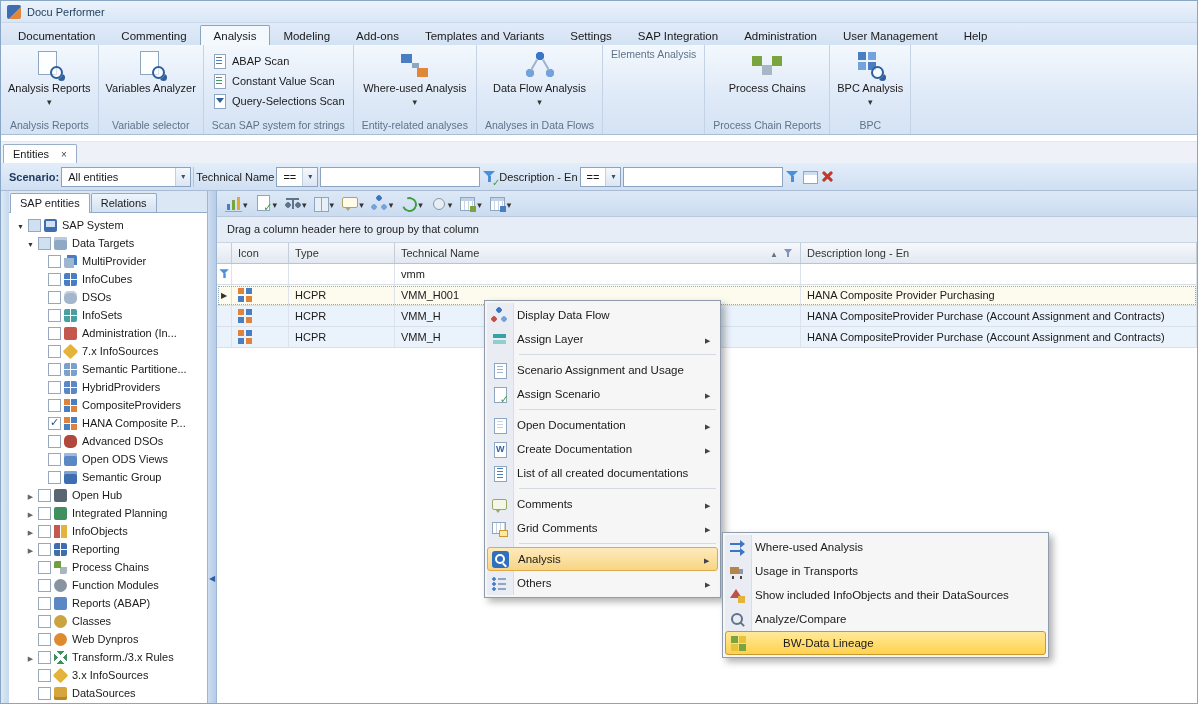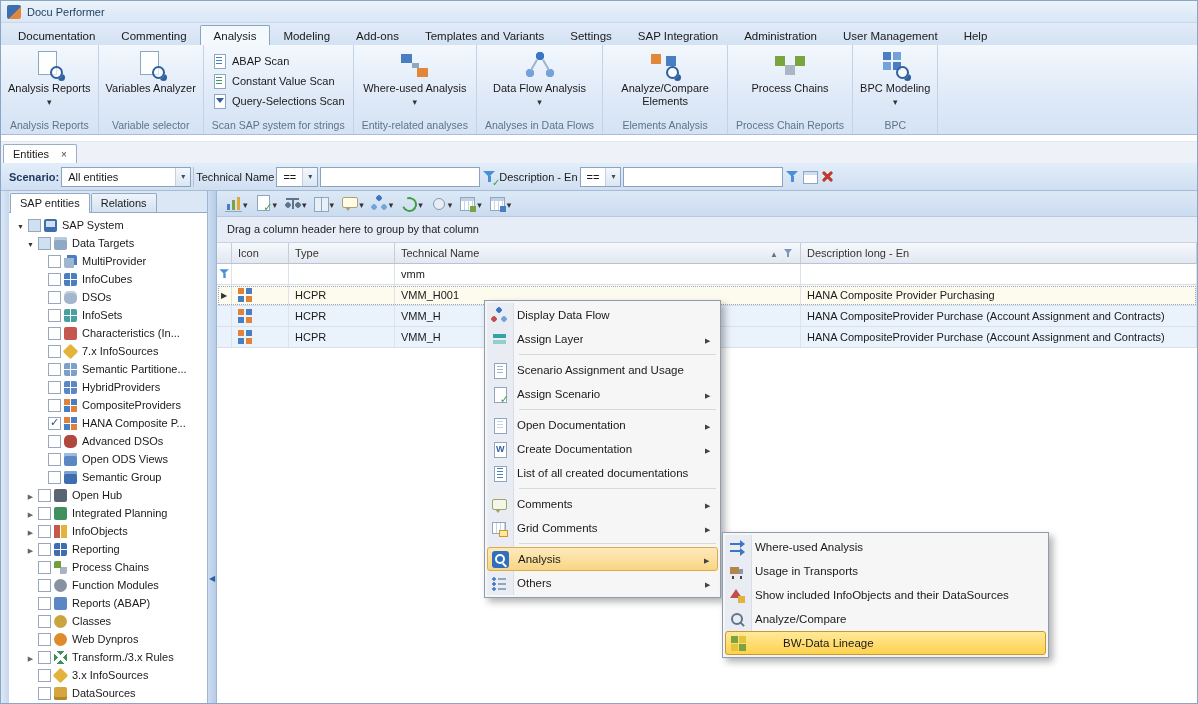--- a/index.html
+++ b/index.html
@@ -299,42 +299,36 @@
       <div class="rcontent">
           <div class="rbtn">
         <span class="rx data-flow-analysis-icon"></span>
         <span class="lbl">Data Flow Analysis</span>
         <span class="dd"></span>
       </div>
         </div>
       <div class="rcaption">Analyses in Data Flows</div>
     </div>
     <div class="rgroup">
-      <div class="rcontent">
-          <div class="rbtn">
-        <span class="rx analyze-compare-elements-icon"></span>
-        <span class="lbl">Analyze/Compare Elements</span>
-      </div>
-        </div>
       <div class="rcaption">Elements Analysis</div>
     </div>
     <div class="rgroup">
       <div class="rcontent">
           <div class="rbtn">
         <span class="rx process-chains-ribbon-icon"></span>
         <span class="lbl">Process Chains</span>
       </div>
         </div>
       <div class="rcaption">Process Chain Reports</div>
     </div>
     <div class="rgroup">
       <div class="rcontent">
           <div class="rbtn">
         <span class="rx bpc-analysis-icon"></span>
-        <span class="lbl">BPC Modeling</span>
+        <span class="lbl">BPC Analysis</span>
         <span class="dd"></span>
       </div>
         </div>
       <div class="rcaption">BPC</div>
     </div>
   </div>
 
   <div class="doctabs">
     <div class="dtab">
       <span>Entities</span>
@@ -416,21 +410,21 @@
             <span class="exp leaf"></span>
             <span class="cb unchecked"></span>
             <span class="ti infosets-icon"></span>
             <span class="tlabel">InfoSets</span>
           </li>
 
           <li class="trow" style="margin-left: 20px;">
             <span class="exp leaf"></span>
             <span class="cb unchecked"></span>
             <span class="ti characteristics-icon"></span>
-            <span class="tlabel">Characteristics (In...</span>
+            <span class="tlabel">Administration (In...</span>
           </li>
 
           <li class="trow" style="margin-left: 20px;">
             <span class="exp leaf"></span>
             <span class="cb unchecked"></span>
             <span class="ti infosources-7x-icon"></span>
             <span class="tlabel">7.x InfoSources</span>
           </li>
 
           <li class="trow" style="margin-left: 20px;">

